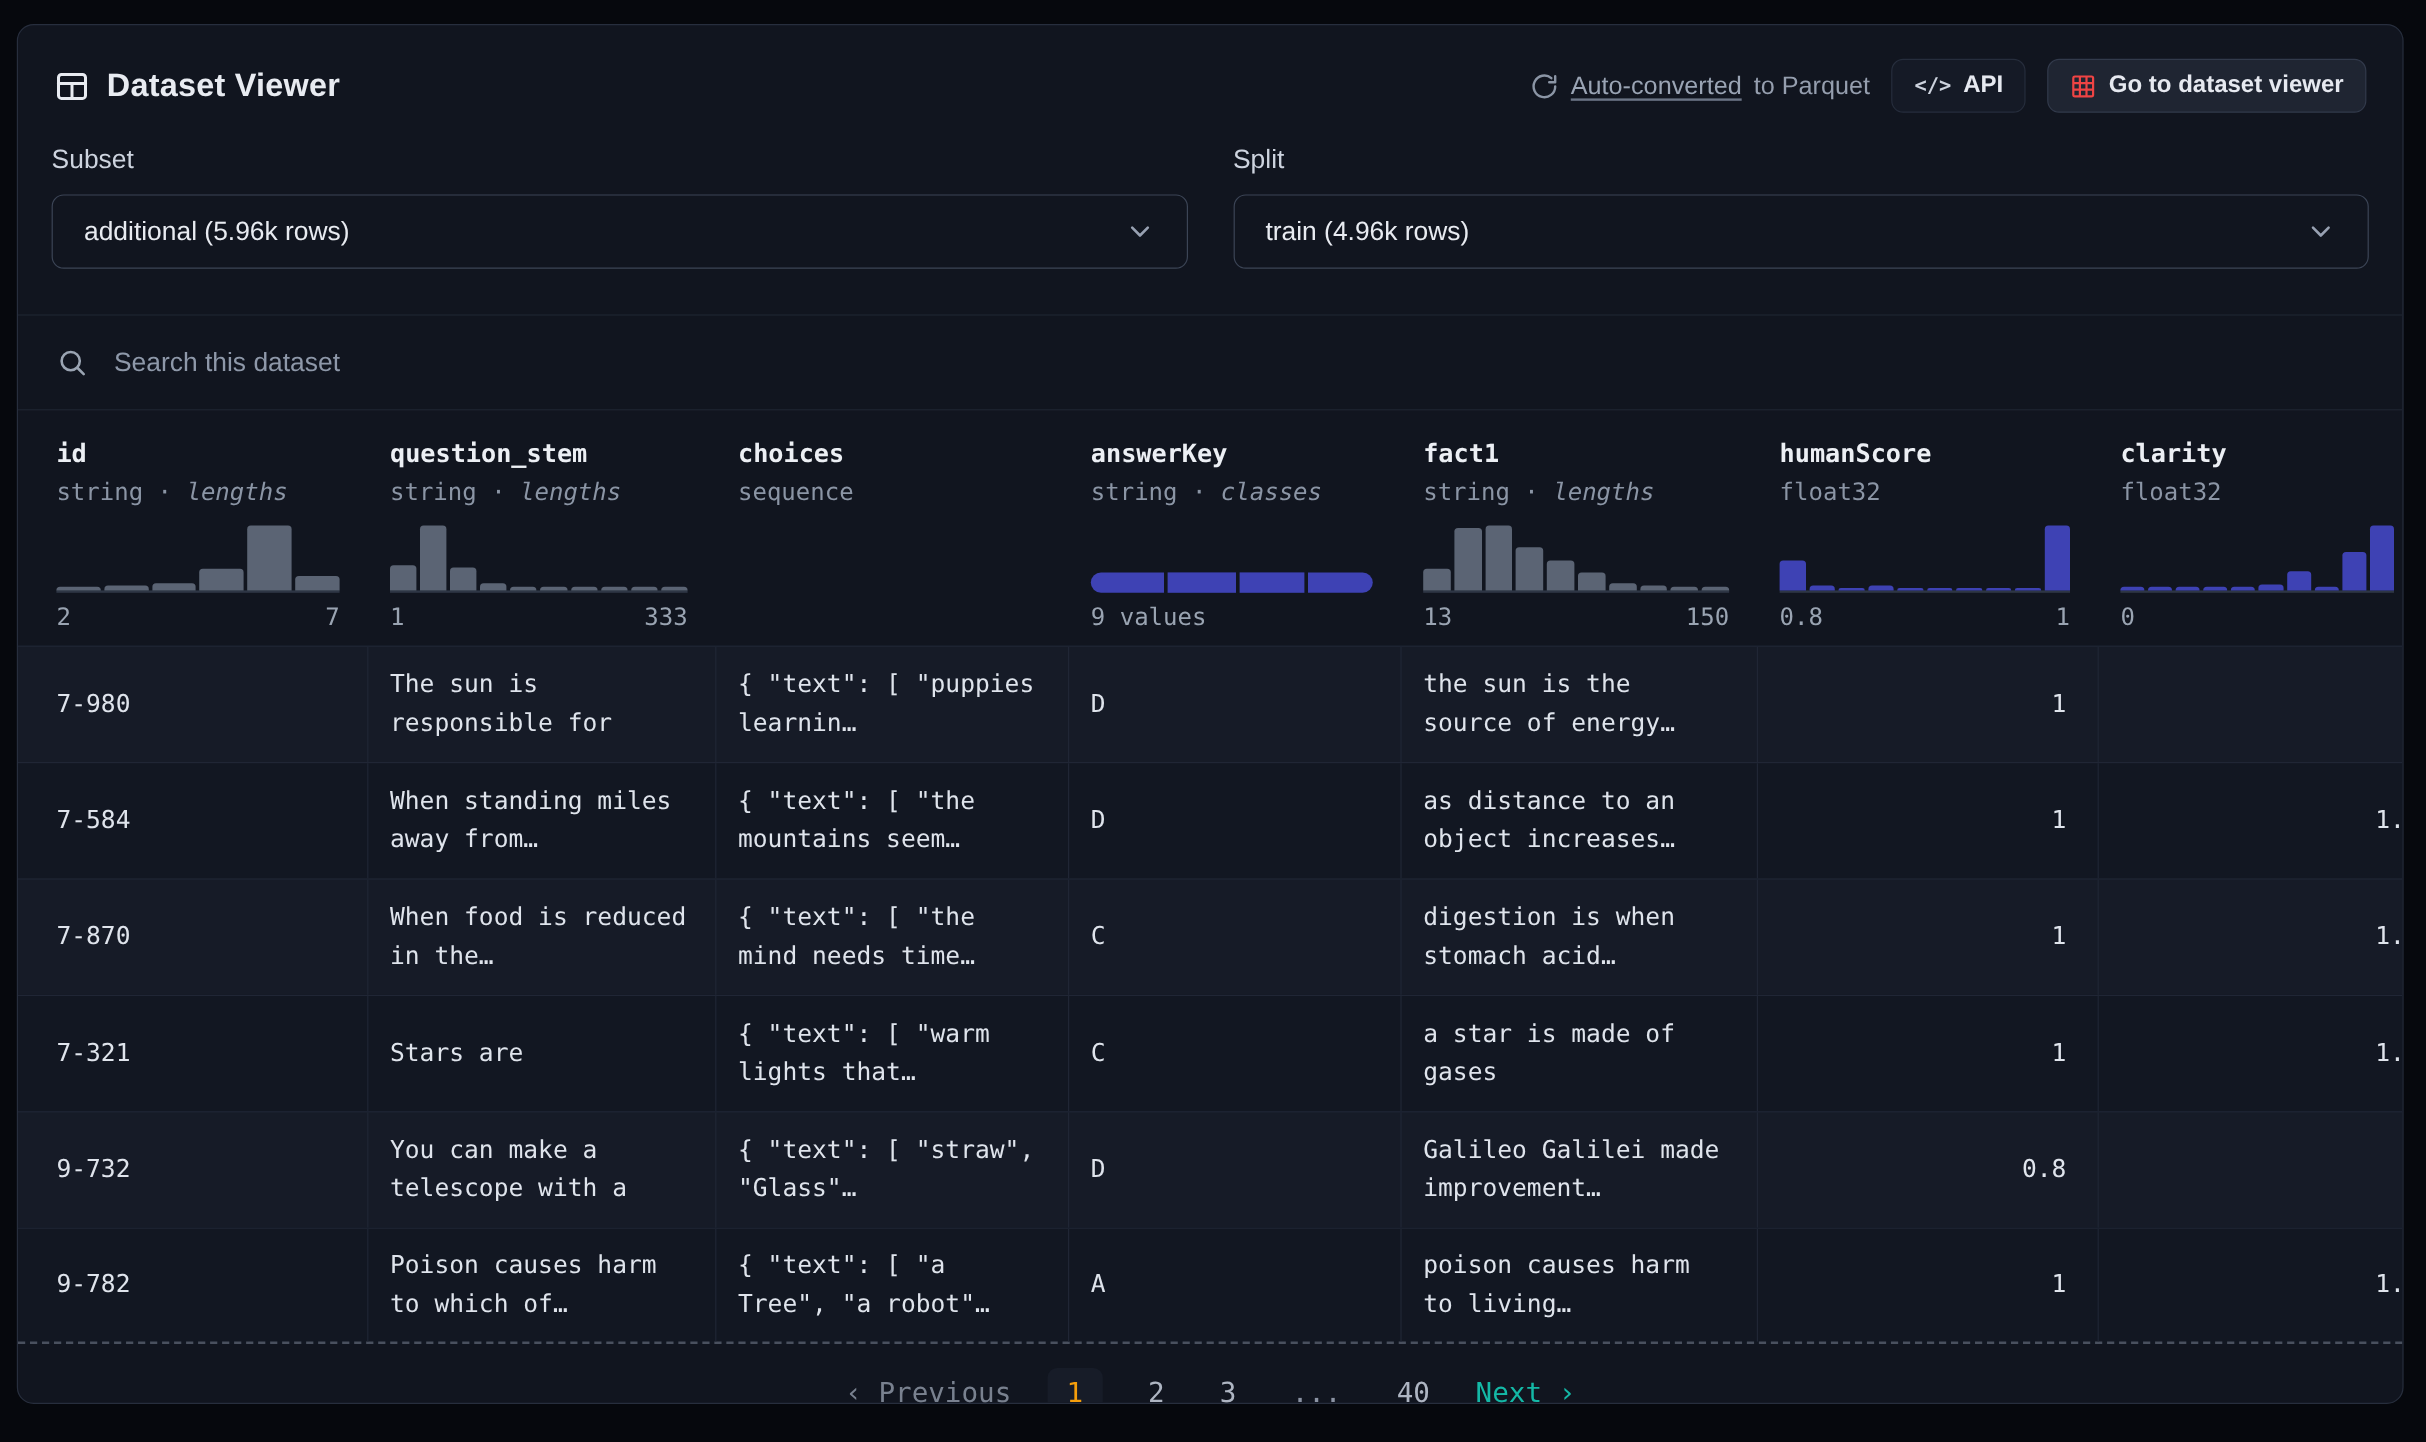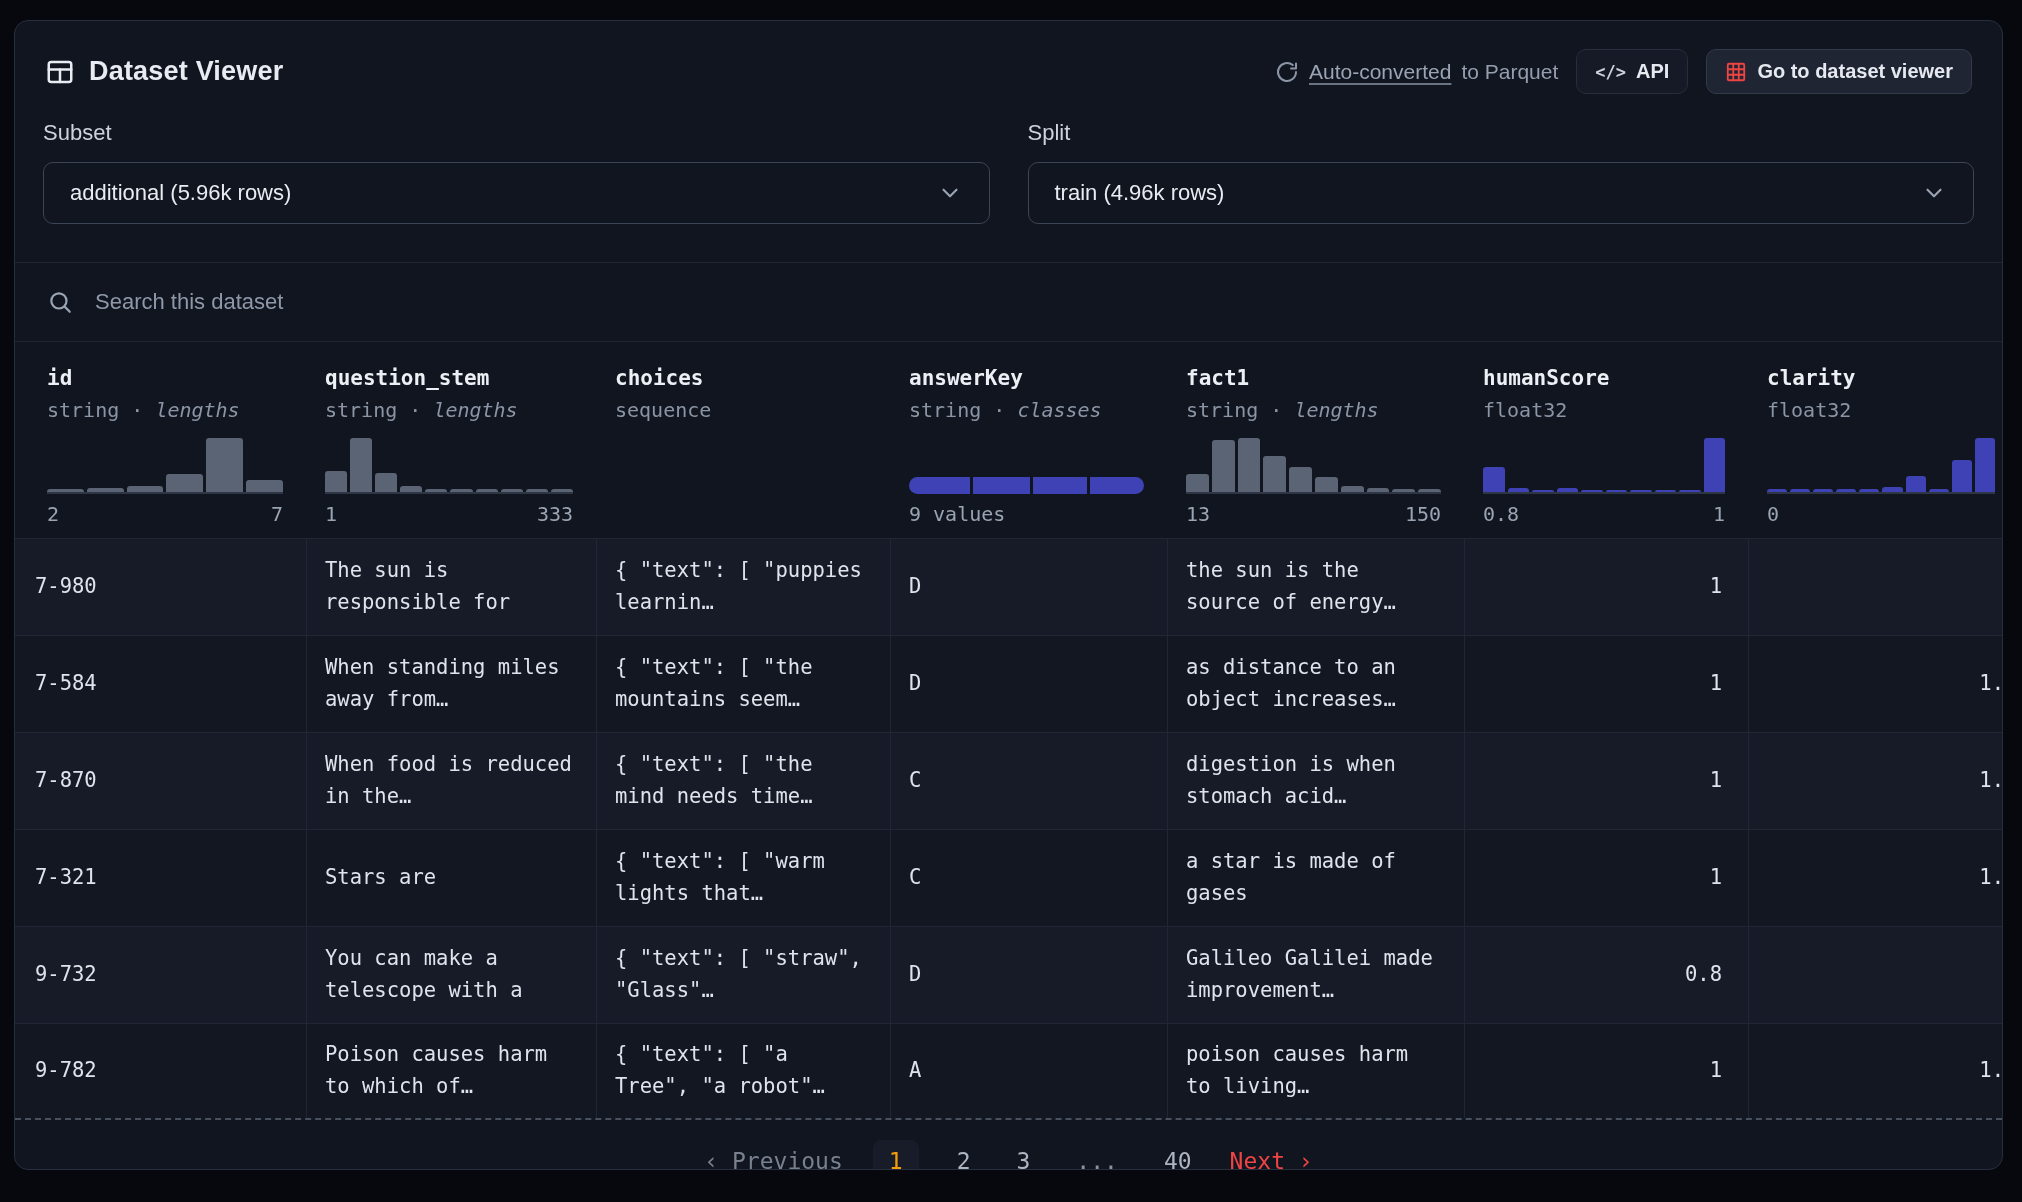--- a/index.html
+++ b/index.html
@@ -62,29 +62,29 @@
   .hist-range { display:flex; justify-content:space-between; margin-top:8px;
     font-family:"DejaVu Sans Mono", monospace; font-size:20px; color:#9aa4b2; }
 
   .trow { height:97px; border-top:1px solid #202635; }
   .trow:nth-child(odd) { background:#161b27; }
   .trow:nth-child(even) { background:#121722; }
   .trow:last-child { border-bottom:2px dashed #49505e; }
   .cell { display:flex; align-items:center; padding:0 24px 0 18px; border-right:1px solid #202635;
     font-family:"DejaVu Sans Mono", monospace; font-size:20.5px; line-height:1.55;
     color:#dfe4ec; overflow:hidden; }
-  .cell:first-child { padding-left:20px; }
+  .cell:first-child { padding-left:32px; }
   .cell.num { justify-content:flex-end; padding-right:26px; }
   .cell.clip { justify-content:flex-end; padding-right:14px; }
 
   
   .pagination { display:flex; align-items:center; justify-content:center; gap:30px;
     padding:20px 0 18px 0; font-family:"DejaVu Sans Mono", monospace; font-size:23px; }
   .page-prev { color:#79818f; cursor:pointer; }
-  .page-next { color:#ef4444; cursor:pointer; }
+  .page-next { color:#14b8a6; cursor:pointer; }
   .page-num { color:#aeb5c2; padding:8px 8px; cursor:pointer; }
   .page-num.current { color:#f59e0b; background:#171c28; border-radius:8px; padding:8px 16px; }
   .page-ellipsis { color:#8b93a3; }
 </style>
 </head>
 <body>
 
 <div class="card">
 
   <div class="title-row">

